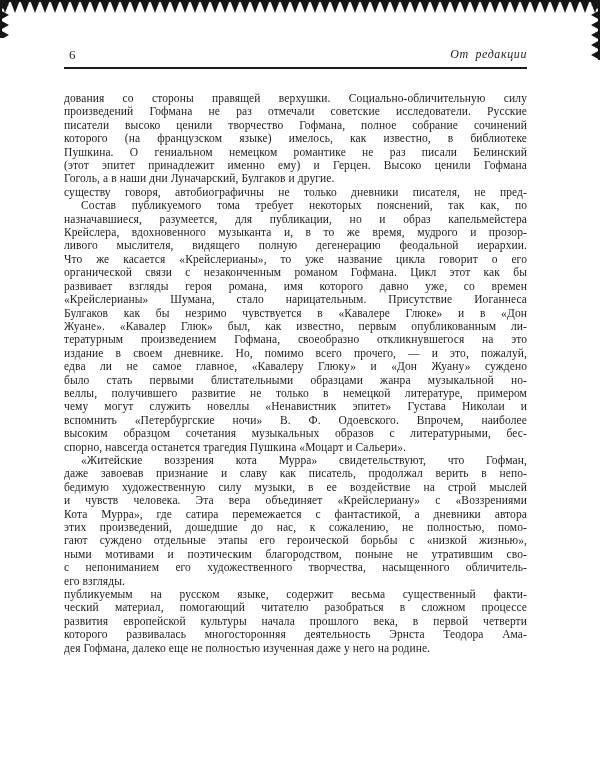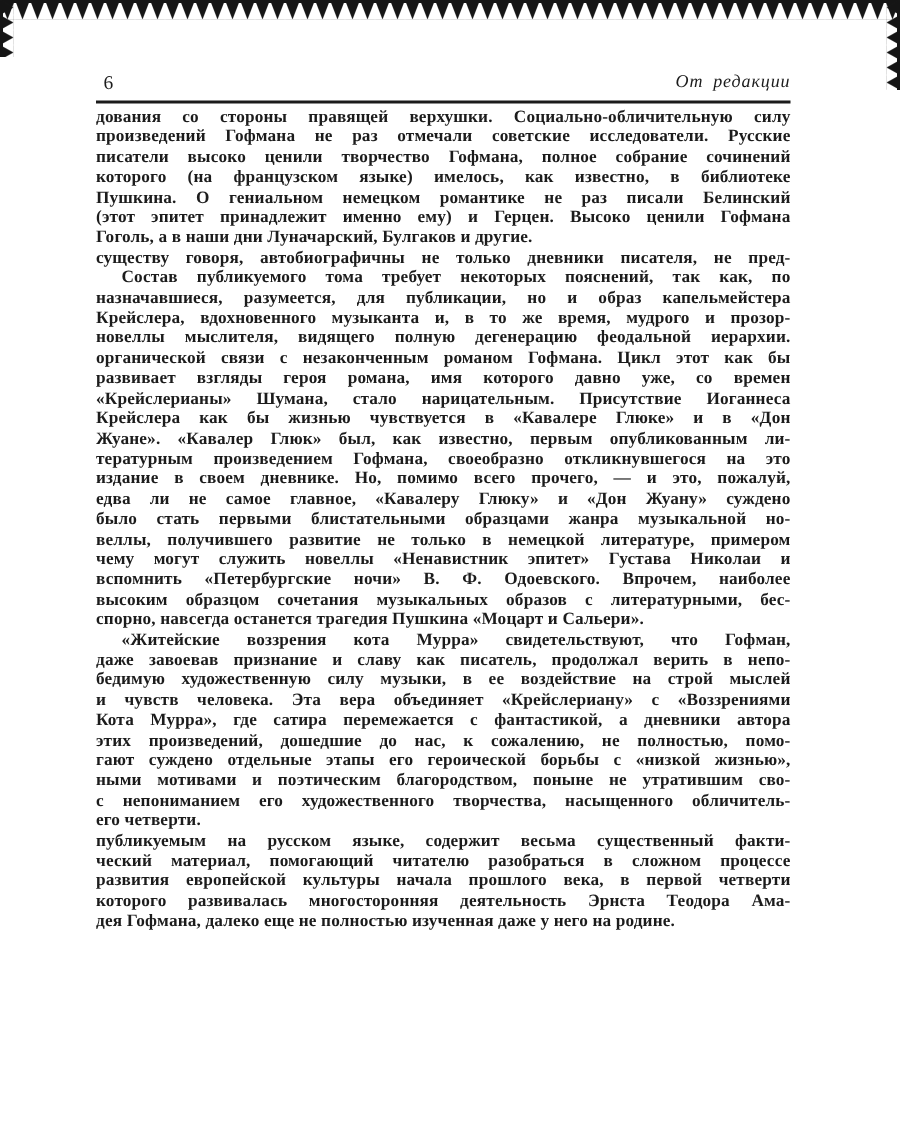--- a/index.html
+++ b/index.html
@@ -14,22 +14,22 @@
   .edge-left { top:0; left:0; }
   .edge-right { top:0; right:0; }
   .tooth { fill:#151515; }
   
   .pageheader { position:absolute; left:64px; top:47px; width:463px; height:24px; }
   .pagenum { position:absolute; left:5px; top:0; font-size:13px; }
   .runhead { width:100%; text-align:right; font-style:italic; font-size:12px; letter-spacing:0.6px; word-spacing:3px; }
   .rule { position:absolute; left:0; right:0; top:20px; border-top:2px solid #1b1b1b; }
   
   .body-text {
-    position:absolute; left:64px; top:72px; width:463px;
-    font-size:11.5px; line-height:13.4px; font-weight:700; letter-spacing:0.1px;
+    position:absolute; left:64px; top:92px; width:463px;
+    font-size:11.5px; line-height:13.4px; font-weight:400; letter-spacing:0.1px;
   }
   .paragraph { margin:0; }
   .line { text-align:justify; text-align-last:justify; }
   .line.para-last { text-align-last:left; }
   .line.indent { text-indent:17px; }
 </style>
 </head>
 <body>
 
 <div class="sheet">
@@ -82,25 +82,26 @@
         <div class="line">которого (на французском языке) имелось, как известно, в библиотеке</div>
         <div class="line">Пушкина. О гениальном немецком романтике не раз писали Белинский</div>
         <div class="line">(этот эпитет принадлежит именно ему) и Герцен. Высоко ценили Гофмана</div>
         <div class="line para-last">Гоголь, а в наши дни Луначарский, Булгаков и другие.</div>
       </div>
       <div class="paragraph">
         <div class="line">существу говоря, автобиографичны не только дневники писателя, не пред-</div>
         <div class="line indent">Состав публикуемого тома требует некоторых пояснений, так как, по</div>
         <div class="line">назначавшиеся, разумеется, для публикации, но и образ капельмейстера</div>
         <div class="line">Крейслера, вдохновенного музыканта и, в то же время, мудрого и прозор-</div>
-        <div class="line">новеллы мыслителя, видящего полную дегенерацию феодальной иерархии.</div>
+        <div class="line">ливого мыслителя, видящего полную дегенерацию феодальной иерархии.</div>
+        <div class="line">Что же касается «Крейслерианы», то уже название цикла говорит о его</div>
         <div class="line">органической связи с незаконченным романом Гофмана. Цикл этот как бы</div>
         <div class="line">развивает взгляды героя романа, имя которого давно уже, со времен</div>
         <div class="line">«Крейслерианы» Шумана, стало нарицательным. Присутствие Иоганнеса</div>
-        <div class="line">Крейслера как бы жизнью чувствуется в «Кавалере Глюке» и в «Дон</div>
+        <div class="line">Булгаков как бы незримо чувствуется в «Кавалере Глюке» и в «Дон</div>
         <div class="line">Жуане». «Кавалер Глюк» был, как известно, первым опубликованным ли-</div>
         <div class="line">тературным произведением Гофмана, своеобразно откликнувшегося на это</div>
         <div class="line">издание в своем дневнике. Но, помимо всего прочего, — и это, пожалуй,</div>
         <div class="line">едва ли не самое главное, «Кавалеру Глюку» и «Дон Жуану» суждено</div>
         <div class="line">было стать первыми блистательными образцами жанра музыкальной но-</div>
         <div class="line">веллы, получившего развитие не только в немецкой литературе, примером</div>
         <div class="line">чему могут служить новеллы «Ненавистник эпитет» Густава Николаи и</div>
         <div class="line">вспомнить «Петербургские ночи» В. Ф. Одоевского. Впрочем, наиболее</div>
         <div class="line">высоким образцом сочетания музыкальных образов с литературными, бес-</div>
         <div class="line para-last">спорно, навсегда останется трагедия Пушкина «Моцарт и Сальери».</div>
@@ -108,21 +109,21 @@
       <div class="paragraph">
         <div class="line indent">«Житейские воззрения кота Мурра» свидетельствуют, что Гофман,</div>
         <div class="line">даже завоевав признание и славу как писатель, продолжал верить в непо-</div>
         <div class="line">бедимую художественную силу музыки, в ее воздействие на строй мыслей</div>
         <div class="line">и чувств человека. Эта вера объединяет «Крейслериану» с «Воззрениями</div>
         <div class="line">Кота Мурра», где сатира перемежается с фантастикой, а дневники автора</div>
         <div class="line">этих произведений, дошедшие до нас, к сожалению, не полностью, помо-</div>
         <div class="line">гают суждено отдельные этапы его героической борьбы с «низкой жизнью»,</div>
         <div class="line">ными мотивами и поэтическим благородством, поныне не утратившим сво-</div>
         <div class="line">с непониманием его художественного творчества, насыщенного обличитель-</div>
-        <div class="line para-last">его четверти.</div>
+        <div class="line para-last">его взгляды.</div>
       </div>
       <div class="paragraph">
         <div class="line">публикуемым на русском языке, содержит весьма существенный факти-</div>
         <div class="line">ческий материал, помогающий читателю разобраться в сложном процессе</div>
         <div class="line">развития европейской культуры начала прошлого века, в первой четверти</div>
         <div class="line">которого развивалась многосторонняя деятельность Эрнста Теодора Ама-</div>
         <div class="line para-last">дея Гофмана, далеко еще не полностью изученная даже у него на родине.</div>
       </div>
     </div>
 

